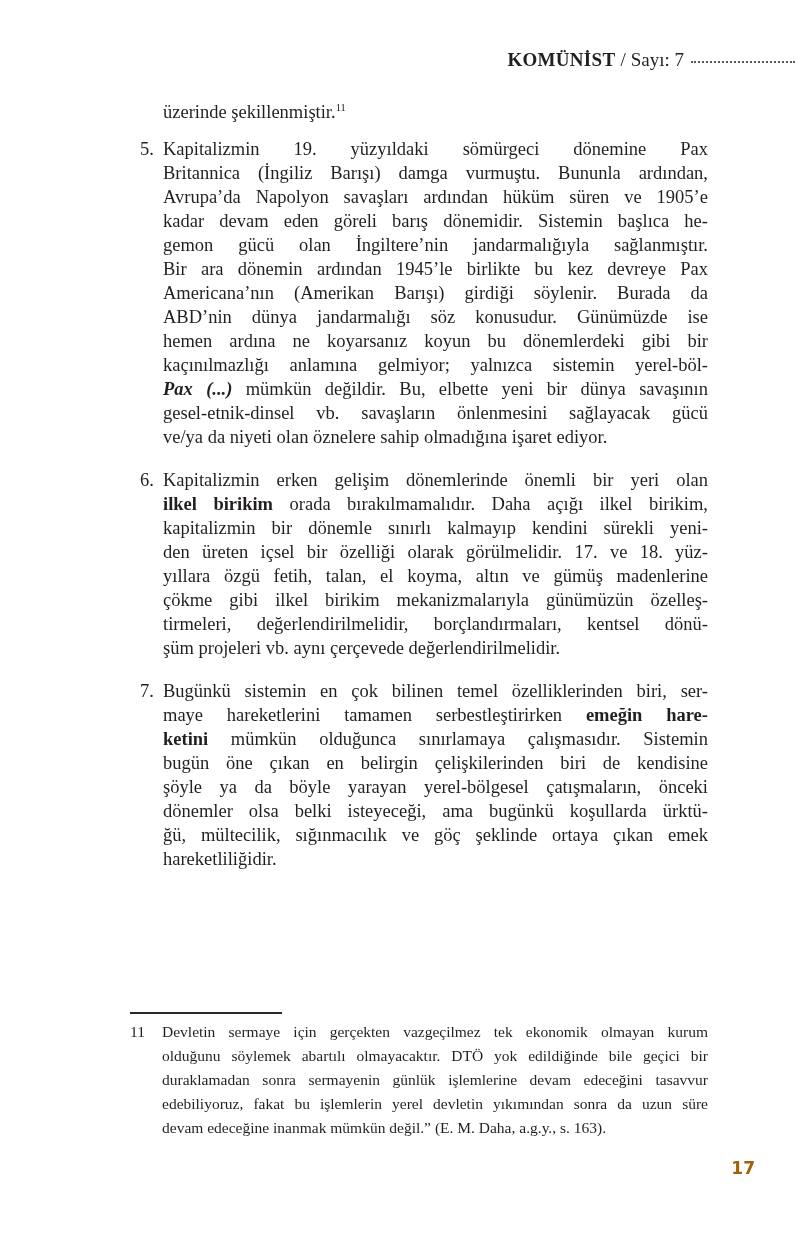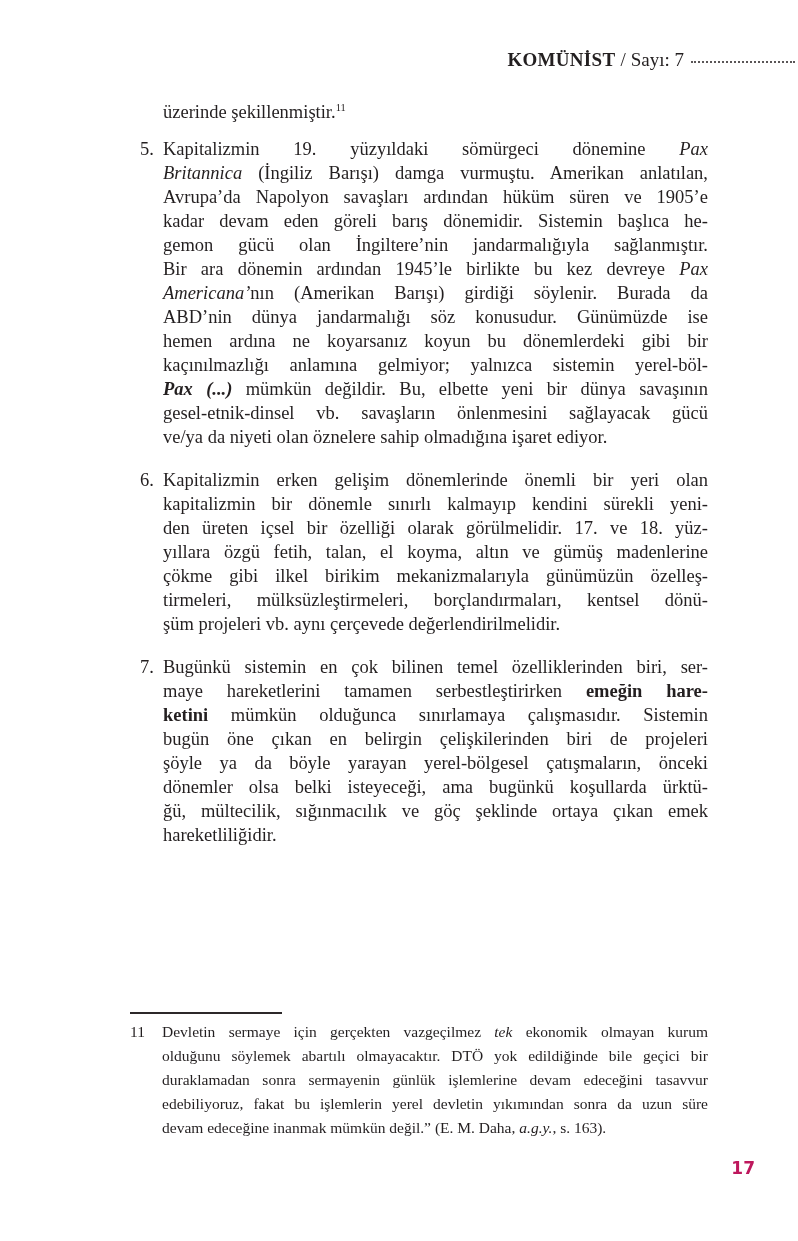--- a/index.html
+++ b/index.html
@@ -31,37 +31,37 @@
   .bodytext{
     position:absolute;left:140px;top:100px;width:568px;
     font-size:18.5px;line-height:24px;
   }
   .intro{margin-left:23px;margin-bottom:13px;}
   .item{display:flex;margin-bottom:19px;}
   .item .num{width:23px;flex:none;}
   .item .lines{flex:1;min-width:0;}
   .tline{text-align:justify;text-align-last:justify;}
   .tline.last{text-align:last;text-align-last:left;}
-  .it{font-style:italic;}
+  .it{}
   .bd{font-weight:bold;}
   .bdit{font-weight:bold;font-style:italic;}
   .sup{font-size:10.5px;vertical-align:7px;line-height:0;}
   
   .footnote{
     position:absolute;left:130px;top:1012px;width:578px;
     font-size:15.5px;line-height:24px;
   }
   .fnsep{width:152px;border-top:2px solid #2c2829;margin-bottom:6px;}
   .fn-wrap{padding-left:32px;}
   .fn-marker{display:inline-block;width:32px;}
   
   .pagenum{
     position:absolute;top:1158px;right:87px;
     font-family:"DejaVu Sans", sans-serif;
-    font-weight:bold;font-size:17px;color:#be185d;
+    font-weight:bold;font-size:17px;color:#a16207;
   }
 </style>
 </head>
 <body>
 
 <div class="page">
 
   <div class="header">
     <span class="journal">KOMÜNİST</span>
     <span class="slash">/</span>
@@ -72,53 +72,54 @@
 
   <div class="bodytext">
     <div class="intro" id="intro">
         <div class="tline last"><span class="rg">üzerinde şekillenmiştir.</span><span class="sup">11</span></div>
       </div>
     <div id="items">
         <div class="item">
           <div class="num">5.</div>
           <div class="lines">
             <div class="tline"><span class="rg">Kapitalizmin 19. yüzyıldaki sömürgeci dönemine </span><span class="it">Pax</span></div>
-            <div class="tline"><span class="it">Britannica</span><span class="rg"> (İngiliz Barışı) damga vurmuştu. Amerikan anlatılan,</span></div>
+            <div class="tline"><span class="it">Britannica</span><span class="rg"> (İngiliz Barışı) damga vurmuştu. Bununla ardından,</span></div>
             <div class="tline"><span class="rg">Avrupa’da Napolyon savaşları ardından hüküm süren ve 1905’e</span></div>
             <div class="tline"><span class="rg">kadar devam eden göreli barış dönemidir. Sistemin başlıca he-</span></div>
             <div class="tline"><span class="rg">gemon gücü olan İngiltere’nin jandarmalığıyla sağlanmıştır.</span></div>
             <div class="tline"><span class="rg">Bir ara dönemin ardından 1945’le birlikte bu kez devreye </span><span class="it">Pax</span></div>
             <div class="tline"><span class="it">Americana’</span><span class="rg">nın (Amerikan Barışı) girdiği söylenir. Burada da</span></div>
             <div class="tline"><span class="rg">ABD’nin dünya jandarmalığı söz konusudur. Günümüzde ise</span></div>
             <div class="tline"><span class="rg">hemen ardına ne koyarsanız koyun bu dönemlerdeki gibi bir</span></div>
             <div class="tline"><span class="rg">kaçınılmazlığı anlamına gelmiyor; yalnızca sistemin yerel-böl-</span></div>
             <div class="tline"><span class="bdit">Pax (...)</span><span class="rg"> mümkün değildir. Bu, elbette yeni bir dünya savaşının</span></div>
             <div class="tline"><span class="rg">gesel-etnik-dinsel vb. savaşların önlenmesini sağlayacak gücü</span></div>
             <div class="tline last"><span class="rg">ve/ya da niyeti olan öznelere sahip olmadığına işaret ediyor.</span></div>
           </div>
         </div>
         <div class="item">
           <div class="num">6.</div>
           <div class="lines">
             <div class="tline"><span class="rg">Kapitalizmin erken gelişim dönemlerinde önemli bir yeri olan</span></div>
+            <div class="tline"><span class="bd">ilkel birikim</span><span class="rg"> orada bırakılmamalıdır. Daha açığı ilkel birikim,</span></div>
             <div class="tline"><span class="rg">kapitalizmin bir dönemle sınırlı kalmayıp kendini sürekli yeni-</span></div>
             <div class="tline"><span class="rg">den üreten içsel bir özelliği olarak görülmelidir. 17. ve 18. yüz-</span></div>
             <div class="tline"><span class="rg">yıllara özgü fetih, talan, el koyma, altın ve gümüş madenlerine</span></div>
             <div class="tline"><span class="rg">çökme gibi ilkel birikim mekanizmalarıyla günümüzün özelleş-</span></div>
-            <div class="tline"><span class="rg">tirmeleri, mülksüzleştirmeleri, borçlandırmaları, kentsel dönü-</span></div>
+            <div class="tline"><span class="rg">tirmeleri, değerlendirilmelidir, borçlandırmaları, kentsel dönü-</span></div>
             <div class="tline last"><span class="rg">şüm projeleri vb. aynı çerçevede değerlendirilmelidir.</span></div>
           </div>
         </div>
         <div class="item">
           <div class="num">7.</div>
           <div class="lines">
             <div class="tline"><span class="rg">Bugünkü sistemin en çok bilinen temel özelliklerinden biri, ser-</span></div>
             <div class="tline"><span class="rg">maye hareketlerini tamamen serbestleştirirken </span><span class="bd">emeğin hare-</span></div>
             <div class="tline"><span class="bd">ketini</span><span class="rg"> mümkün olduğunca sınırlamaya çalışmasıdır. Sistemin</span></div>
-            <div class="tline"><span class="rg">bugün öne çıkan en belirgin çelişkilerinden biri de projeleri</span></div>
+            <div class="tline"><span class="rg">bugün öne çıkan en belirgin çelişkilerinden biri de kendisine</span></div>
             <div class="tline"><span class="rg">şöyle ya da böyle yarayan yerel-bölgesel çatışmaların, önceki</span></div>
             <div class="tline"><span class="rg">dönemler olsa belki isteyeceği, ama bugünkü koşullarda ürktü-</span></div>
             <div class="tline"><span class="rg">ğü, mültecilik, sığınmacılık ve göç şeklinde ortaya çıkan emek</span></div>
             <div class="tline last"><span class="rg">hareketliliğidir.</span></div>
           </div>
         </div>
       </div>
   </div>
 
   <div class="footnote">

